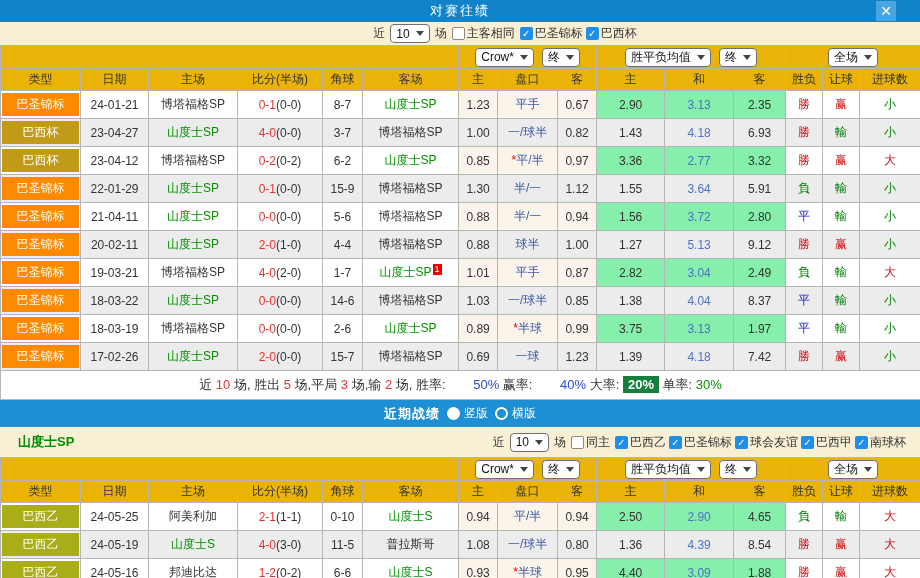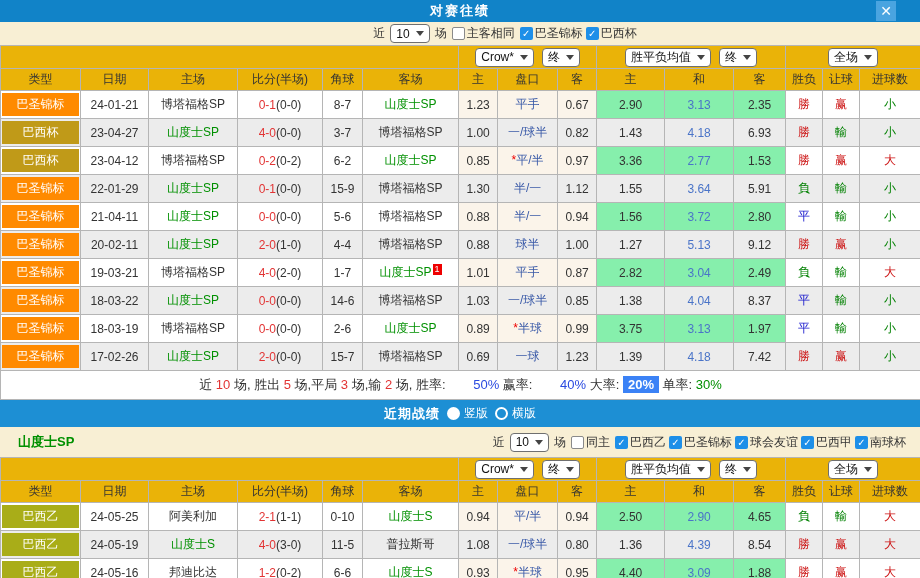--- a/index.html
+++ b/index.html
@@ -2,21 +2,21 @@
 <html><head>
 <meta charset="utf-8">
 <style>
   html,body{margin:0;padding:0;}
   body{
     width:920px;height:578px;overflow:hidden;background:#f8efd4;
     font-family:"Liberation Sans","DejaVu Sans",sans-serif;font-size:12px;color:#333;
   }
   
   .titlebar{height:22px;background:#1183c8;position:relative;display:flex;align-items:center;justify-content:center;}
-  .titlebar .title{color:#fff;font-weight:bold;font-size:13px;letter-spacing:2px;}
+  .titlebar .title{color:#fff;font-weight:normal;font-size:13px;letter-spacing:2px;}
   .closebtn{position:absolute;right:24px;top:1px;width:20px;height:20px;background:#4aa4e0;color:#fff;
     display:flex;align-items:center;justify-content:center;font-size:14px;font-weight:bold;cursor:pointer;}
   
   .filterrow{height:23px;display:flex;align-items:center;gap:5px;}
   .filterrow.top{justify-content:center;padding-left:90px;}
   .filterrow.recent{height:30px;padding:0 14px 0 18px;}
   .teamlabel{color:#009000;font-weight:bold;font-size:13px;}
   .spacer{flex:1;}
   .select{display:inline-flex;align-items:center;gap:6px;border:1.5px solid #6f6f6f;border-radius:4px;
     background:#fff;padding:0 5px;height:17px;color:#111;cursor:pointer;white-space:nowrap;}
@@ -48,21 +48,21 @@
   .star{color:#e00;}
   .euro-draw-val{color:#4a74c8;}
   .res-win{color:#cc1111;}
   .res-lose{color:#008000;}
   .res-draw{color:#1414cc;}
   .summaryrow td{height:28px;background:#fff;font-size:13px;}
   .c-k{color:#333;}
   .c-r{color:#e23333;}
   .c-b{color:#2a4ae0;margin-left:24px;}
   .c-g{color:#009000;}
-  .c-badge{background:#3b82f6;color:#fff;padding:1px 5px;font-weight:bold;}
+  .c-badge{background:#15803d;color:#fff;padding:1px 5px;font-weight:bold;}
   
   .sectionbar{height:27px;background:#1d8fd4;display:flex;align-items:center;justify-content:center;gap:7px;color:#fff;}
   .sectionbar .stitle{font-weight:bold;font-size:13px;letter-spacing:1px;}
   .radiogrp{display:inline-flex;align-items:center;gap:4px;cursor:pointer;}
   .radio{box-sizing:border-box;width:13px;height:13px;border-radius:50%;}
   .radio.on{background:#fff;}
   .radio.off{border:2.5px solid #fff;background:transparent;}
 </style>
 </head>
 <body>
@@ -213,21 +213,21 @@
         <td>23-04-12</td>
         <td><span>博塔福格SP</span></td>
         <td><span class="score-ft">0-2</span><span class="score-ht">(0-2)</span></td>
         <td>6-2</td>
         <td><span class="team-green">山度士SP</span></td>
         <td class="asian">0.85</td>
         <td class="asian"><span class="star">*</span><span class="hcp">平/半</span></td>
         <td class="asian">0.97</td>
         <td class="euro">3.36</td>
         <td class="euro"><span class="euro-draw-val">2.77</span></td>
-        <td class="euro">1.53</td>
+        <td class="euro">3.32</td>
         <td class="res-win">勝</td>
         <td class="res-win">赢</td>
         <td class="res-win">大</td>
       </tr>
       <tr class="even">
         <td>
           <span class="badge-league" style="background: rgb(255, 138, 0);">巴圣锦标</span>
         </td>
         <td>22-01-29</td>
         <td><span class="team-green">山度士SP</span></td>

